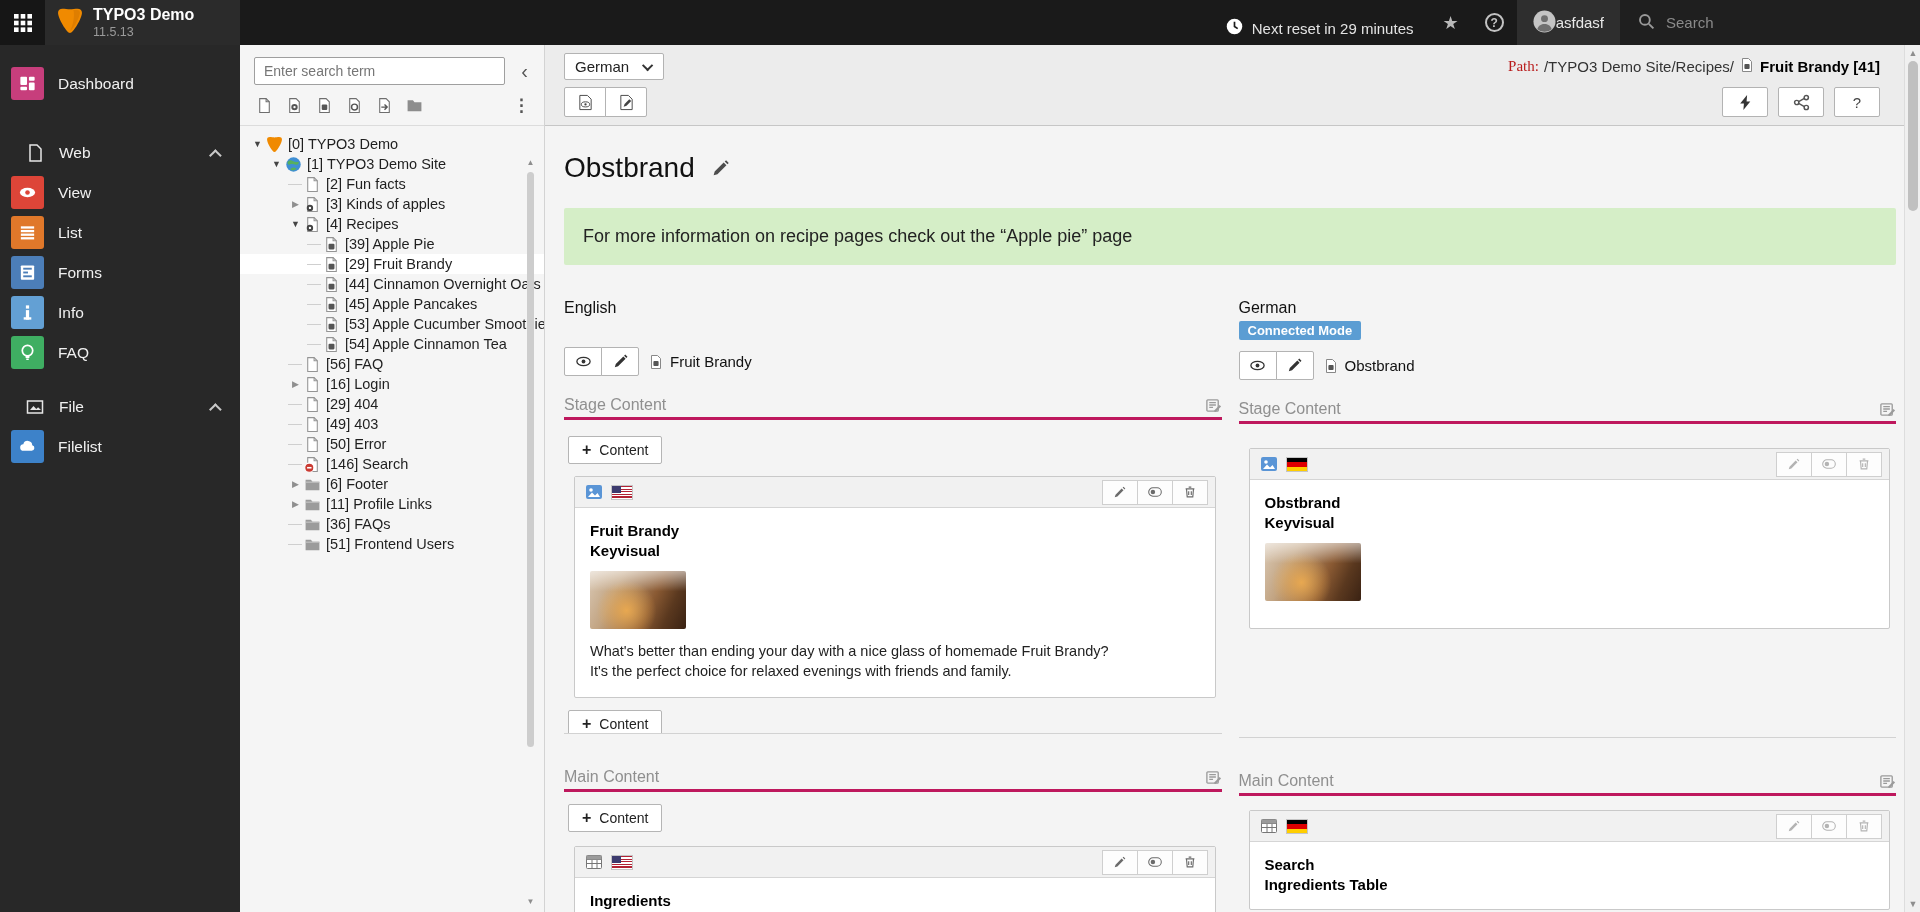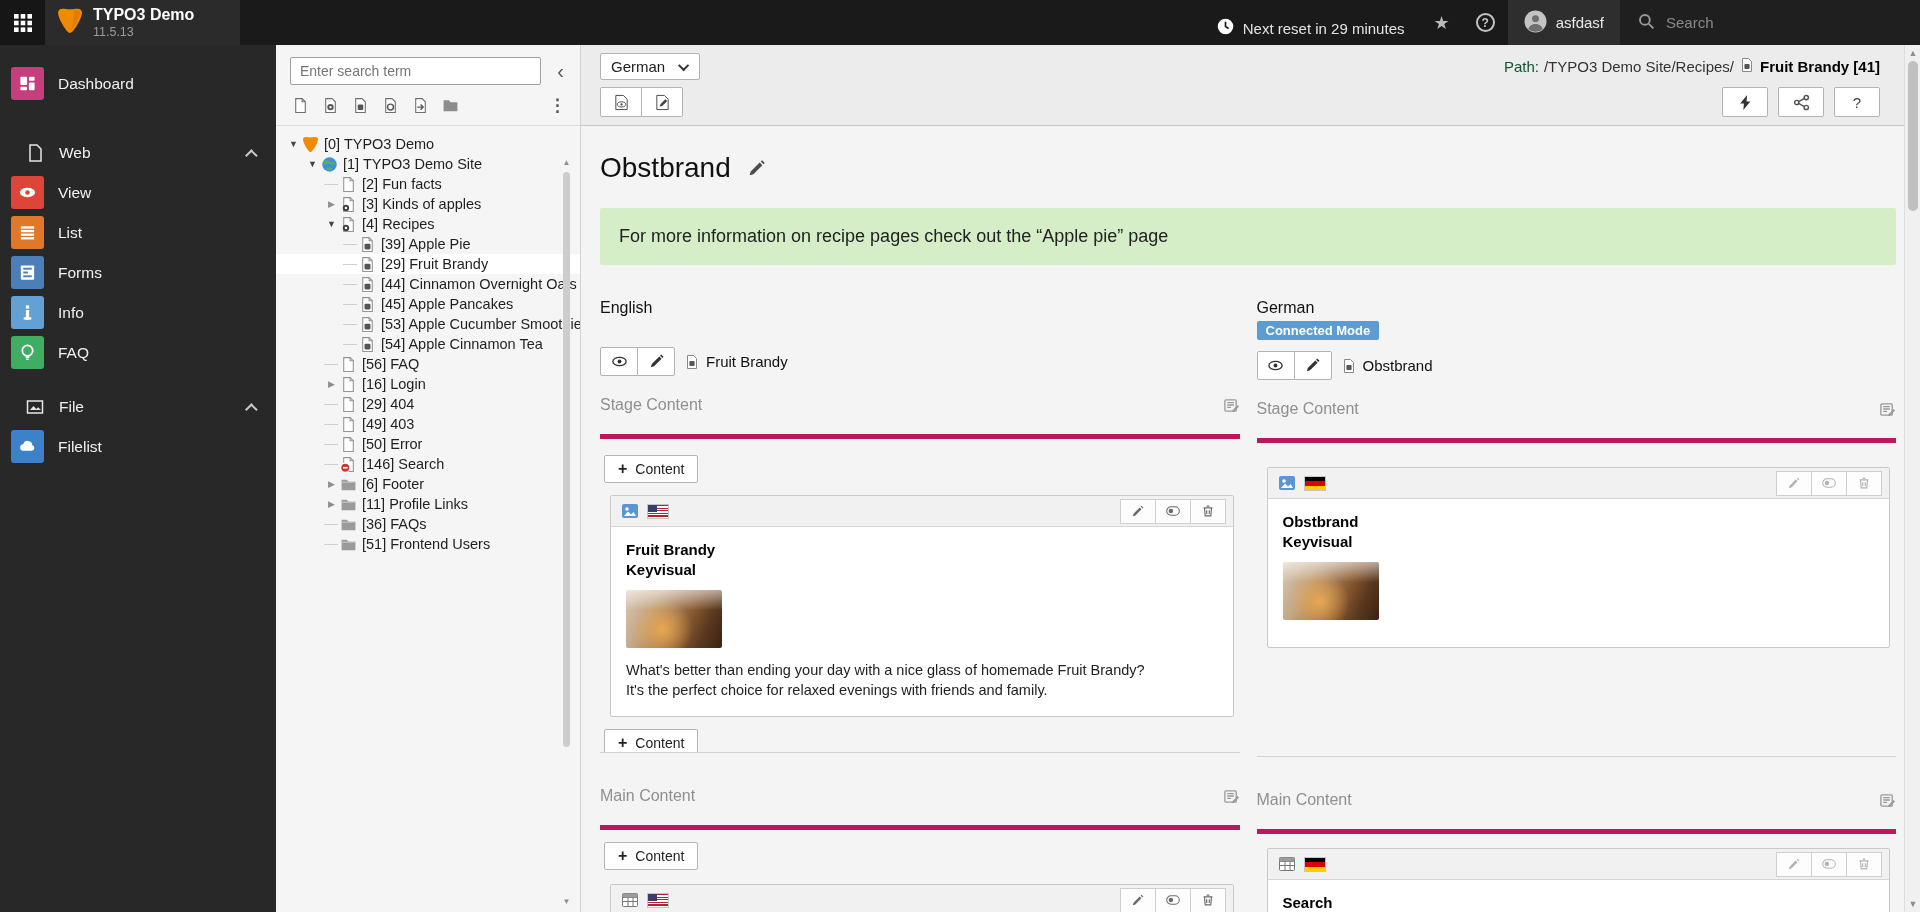--- a/index.html
+++ b/index.html
@@ -11,28 +11,28 @@
   .tb-grid { width:45px; background:#161616; border:none; display:flex; align-items:center; justify-content:center; cursor:pointer; }
   .tb-logo { width:195px; background:#2b2b2b; display:flex; align-items:center; gap:10px; padding:0 12px; cursor:pointer; }
   .tb-logo svg { width:26px; height:26px; flex:none; }
   .tb-title { font-size:16px; font-weight:bold; color:#fff; line-height:1.15; }
   .tb-version { font-size:12.5px; color:#9a9a9a; }
   .tb-spacer { flex:1; }
   .tb-item { display:flex; align-items:center; gap:9px; padding:17px 16px; font-size:15px; color:#e3e3e3;margin-top:11px; }
   .tb-btn { background:none; border:none; color:#b5b5b5; display:flex; align-items:center; justify-content:center; padding:0 13px; cursor:pointer; }
   .tb-star { font-size:18px; color:#b9b9b9; }
   .tb-help { width:19px; height:19px; border:2px solid #c3c3c3; border-radius:50%; font-size:12px; font-weight:bold; color:#c3c3c3; display:flex; align-items:center; justify-content:center; }
-  .tb-user { display:flex; align-items:center; gap:9px; background:#2e2e2e; padding:0 16px; font-size:15px; cursor:pointer; }
+  .tb-user { display:flex; align-items:center; background:#2e2e2e; padding:0 16px; font-size:15px; cursor:pointer; }
   .tb-search { width:300px; display:flex; align-items:center; gap:11px; padding:0 18px; background:#1f1f1f; color:#8a8a8a; font-size:15px; cursor:text; }
 
   
   .app { display:flex; height:867px; }
 
   
-  .modulemenu { width:276px; background:#282828; flex:none; padding-top:18px; overflow:hidden; }
+  .modulemenu { width:240px; background:#282828; flex:none; padding-top:18px; overflow:hidden; }
   .mm-item { display:flex; align-items:center; gap:14px; width:100%; padding:2px 10px; margin:1px 0; border:1px solid transparent; background:none; cursor:pointer; font-family:inherit; }
   .mm-item .mm-icon { width:33px; height:33px; border-radius:3px; flex:none; display:flex; align-items:center; justify-content:center; }
   .mm-item .mm-icon svg { width:19px; height:19px; }
   .mm-label { color:#f0f0f0; font-size:15.5px; }
   .mm-item.active { background:#606060; border:1px solid #9b9b9b; border-radius:3px; }
   .mm-section { display:flex; align-items:center; gap:14px; padding:9px 18px 9px 18px; margin-top:16px; cursor:pointer; }
   .mm-section .mm-sec-icon { width:20px; height:20px; margin-left:7px; flex:none; display:flex; align-items:center; }
   .mm-section .mm-label { font-size:15.5px; }
   .mm-caret { margin-left:auto; width:9px; height:9px; border-left:2px solid #c9c9c9; border-top:2px solid #c9c9c9; transform:rotate(45deg) translateY(3px); }
   .mm-gap { height:14px; }
@@ -60,21 +60,21 @@
   .pt-thumb { position:absolute; left:2px; width:7px; top:14px; height:575px; background:#cdcdcd; border-radius:4px; }
 
   
   .contentarea { flex:1; display:flex; flex-direction:column; position:relative; background:#f4f4f4; }
   .docheader { background:#ececec; border-bottom:1px solid #c6c6c6; padding:8px 40px 8px 19px; flex:none; }
   .dh-row { display:flex; align-items:center; justify-content:space-between; }
   .dh-row + .dh-row { margin-top:7px; }
   .dh-select { display:flex; align-items:center; gap:16px; background:#fff; border:1px solid #b3b3b3; border-radius:2px; padding:4px 10px; font-size:15px; color:#222; cursor:pointer; font-family:inherit; }
   .dh-select .chev { width:8px; height:8px; border-left:2px solid #333; border-bottom:2px solid #333; transform:rotate(-45deg) translateY(-2px); }
   .dh-path { font-size:15px; color:#333; display:flex; align-items:center; gap:5px; }
-  .dh-path .plabel { color:#14532d; }
+  .dh-path .plabel { color:#b91c1c;font-family:Liberation Serif, serif; }
   .dh-path b { color:#000; }
   .dh-path svg { width:16px; height:16px; }
   .btn-group { display:flex; }
   .btn-group .ibtn { width:42px; height:30px; background:#fff; border:1px solid #b3b3b3; display:flex; align-items:center; justify-content:center; cursor:pointer; }
   .btn-group .ibtn + .ibtn { margin-left:-1px; }
   .btn-group .ibtn:first-child { border-radius:2px 0 0 2px; }
   .btn-group .ibtn:last-child { border-radius:0 2px 2px 0; }
   .dh-right { display:flex; gap:10px; }
   .dh-right .ibtn { width:46px; height:30px; background:#fff; border:1px solid #b3b3b3; border-radius:2px; display:flex; align-items:center; justify-content:center; cursor:pointer; font-size:15px; color:#444; }
   .ibtn svg { width:17px; height:17px; }
@@ -91,21 +91,21 @@
   h2 { font-size:16px; font-weight:400; color:#111; margin-bottom:4px; }
   .lang-col.en h2 { margin-bottom:30px; }
   .badge { display:inline-block; background:#5b9dd3; color:#fff; font-size:13px; font-weight:bold; padding:2px 9px; border-radius:2px; margin-bottom:11px; }
   .pg-row { display:flex; align-items:center; gap:9px; margin-bottom:20px; }
   .pg-row .sm-group .ibtn { width:38px; height:29px; }
   .pg-name { display:flex; align-items:center; gap:6px; font-size:15px; color:#111; }
   .pg-name svg { width:16px; height:16px; }
 
   .section { border-bottom:1px solid #d2d2d2; }
   .section + .section { border-bottom:none; margin-top:34px; }
-  .sec-head { display:flex; align-items:flex-end; justify-content:space-between; border-bottom:5px solid #be185d; padding-bottom:20px; }
+  .sec-head { display:flex; align-items:flex-end; justify-content:space-between; border-bottom:3px solid #be185d; padding-bottom:3px; }
   .sec-label { color:#8f8f8f; font-size:16px; }
   .sec-edit { background:none; border:none; cursor:pointer; display:flex; }
   .sec-edit svg { width:17px; height:17px; }
   .sec-body { padding:0 0 12px; }
   .sec-body.stage { height:313px; overflow:hidden; }
 
   .btn-content { display:inline-flex; align-items:center; gap:8px; background:#fff; border:1px solid #b5b5b5; border-radius:2px; padding:5px 13px; font-size:14px; color:#222; cursor:pointer; font-family:inherit; }
   .btn-content .plus { font-size:16px; font-weight:bold; line-height:1; }
   .btn-content.top { margin:16px 0 12px 4px; }
   .btn-content.bottom { margin:12px 0 0 4px; }

